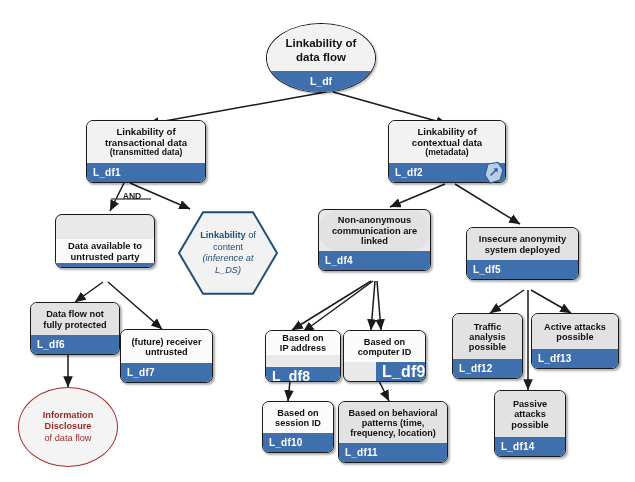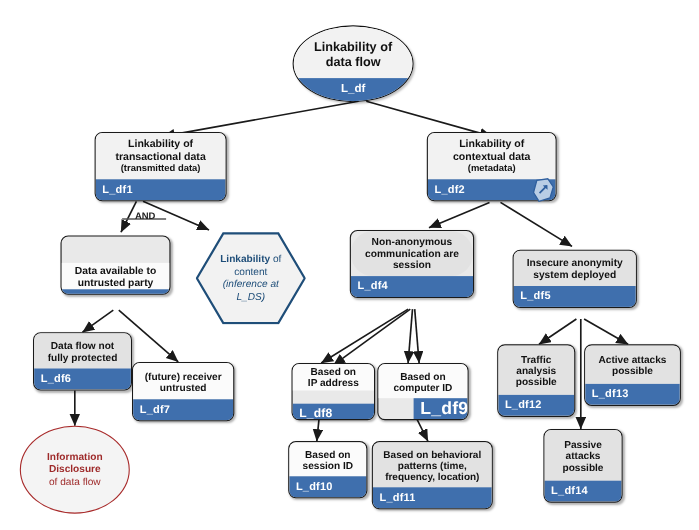--- a/index.html
+++ b/index.html
@@ -250,21 +250,21 @@
       <div class="h-it">(inference at</div>
       <div class="h-it">L_DS)</div>
     </div>
   </div>
 
   <div class="node gray" style="left:318px; top:209px; width:113px; height:62px;">
     <div class="body" style="font-size:9.3px;border-radius:20px;">
       <div>
         <div>Non-anonymous</div>
         <div>communication are</div>
-        <div>session</div>
+        <div>linked</div>
       </div>
     </div>
     <div class="tag" style="font-size:10px; height:17px; line-height:17px;">L_df4</div>
   </div>
 
   <div class="node gray" style="left:466px; top:227px; width:113px; height:53px;">
     <div class="body" style="font-size:9.3px;">
       <div>
         <div>Insecure anonymity</div>
         <div>system deployed</div>
@@ -301,21 +301,21 @@
     </div>
   </div>
 
   <div class="node white" style="left:265px; top:330px; width:76px; height:52px;">
     <div class="body" style="font-size:9.2px;">
       <div>
         <div>Based on</div>
         <div>IP address</div>
       </div>
     </div>
-    <div class="tag" style="font-size:11px; height:17px; line-height:17px;margin-top:12px;">L_df8</div>
+    <div class="tag" style="font-size:14px; height:17px; line-height:17px;margin-top:12px;">L_df8</div>
   </div>
 
   <div class="node white" style="left:343px; top:330px; width:83px; height:52px;">
     <div class="body" style="font-size:9.2px;">
       <div>
         <div>Based on</div>
         <div>computer ID</div>
       </div>
     </div>
     <div class="tag" style="font-size:16px; height:17px; line-height:17px;margin-left:32px;">L_df9</div>

